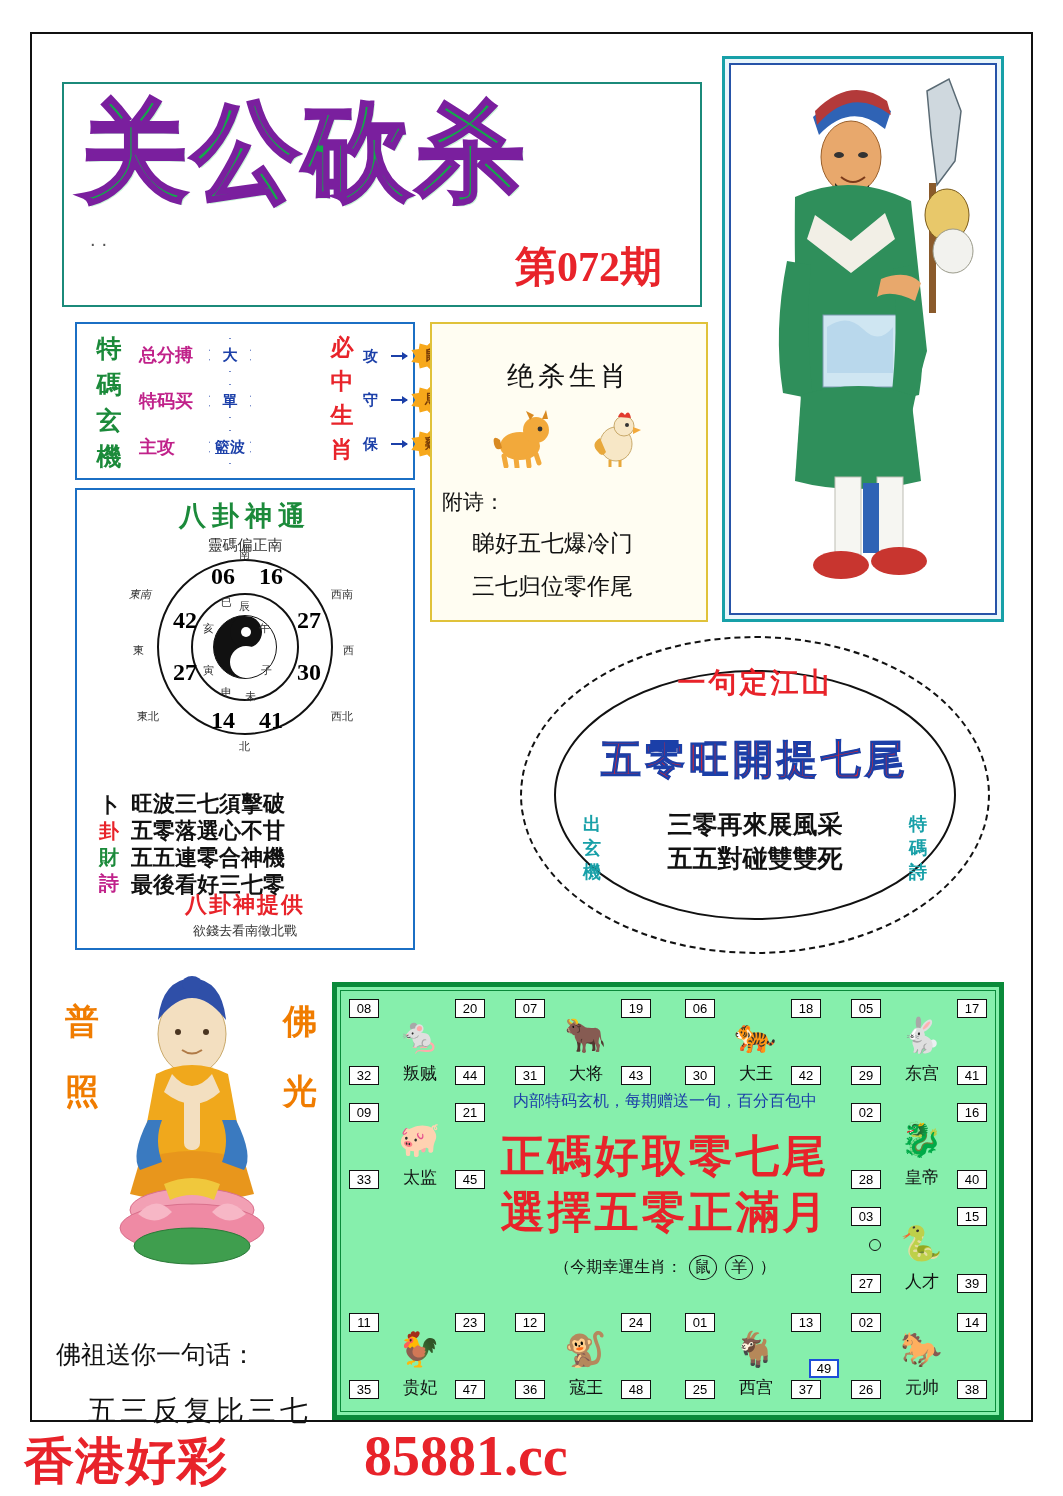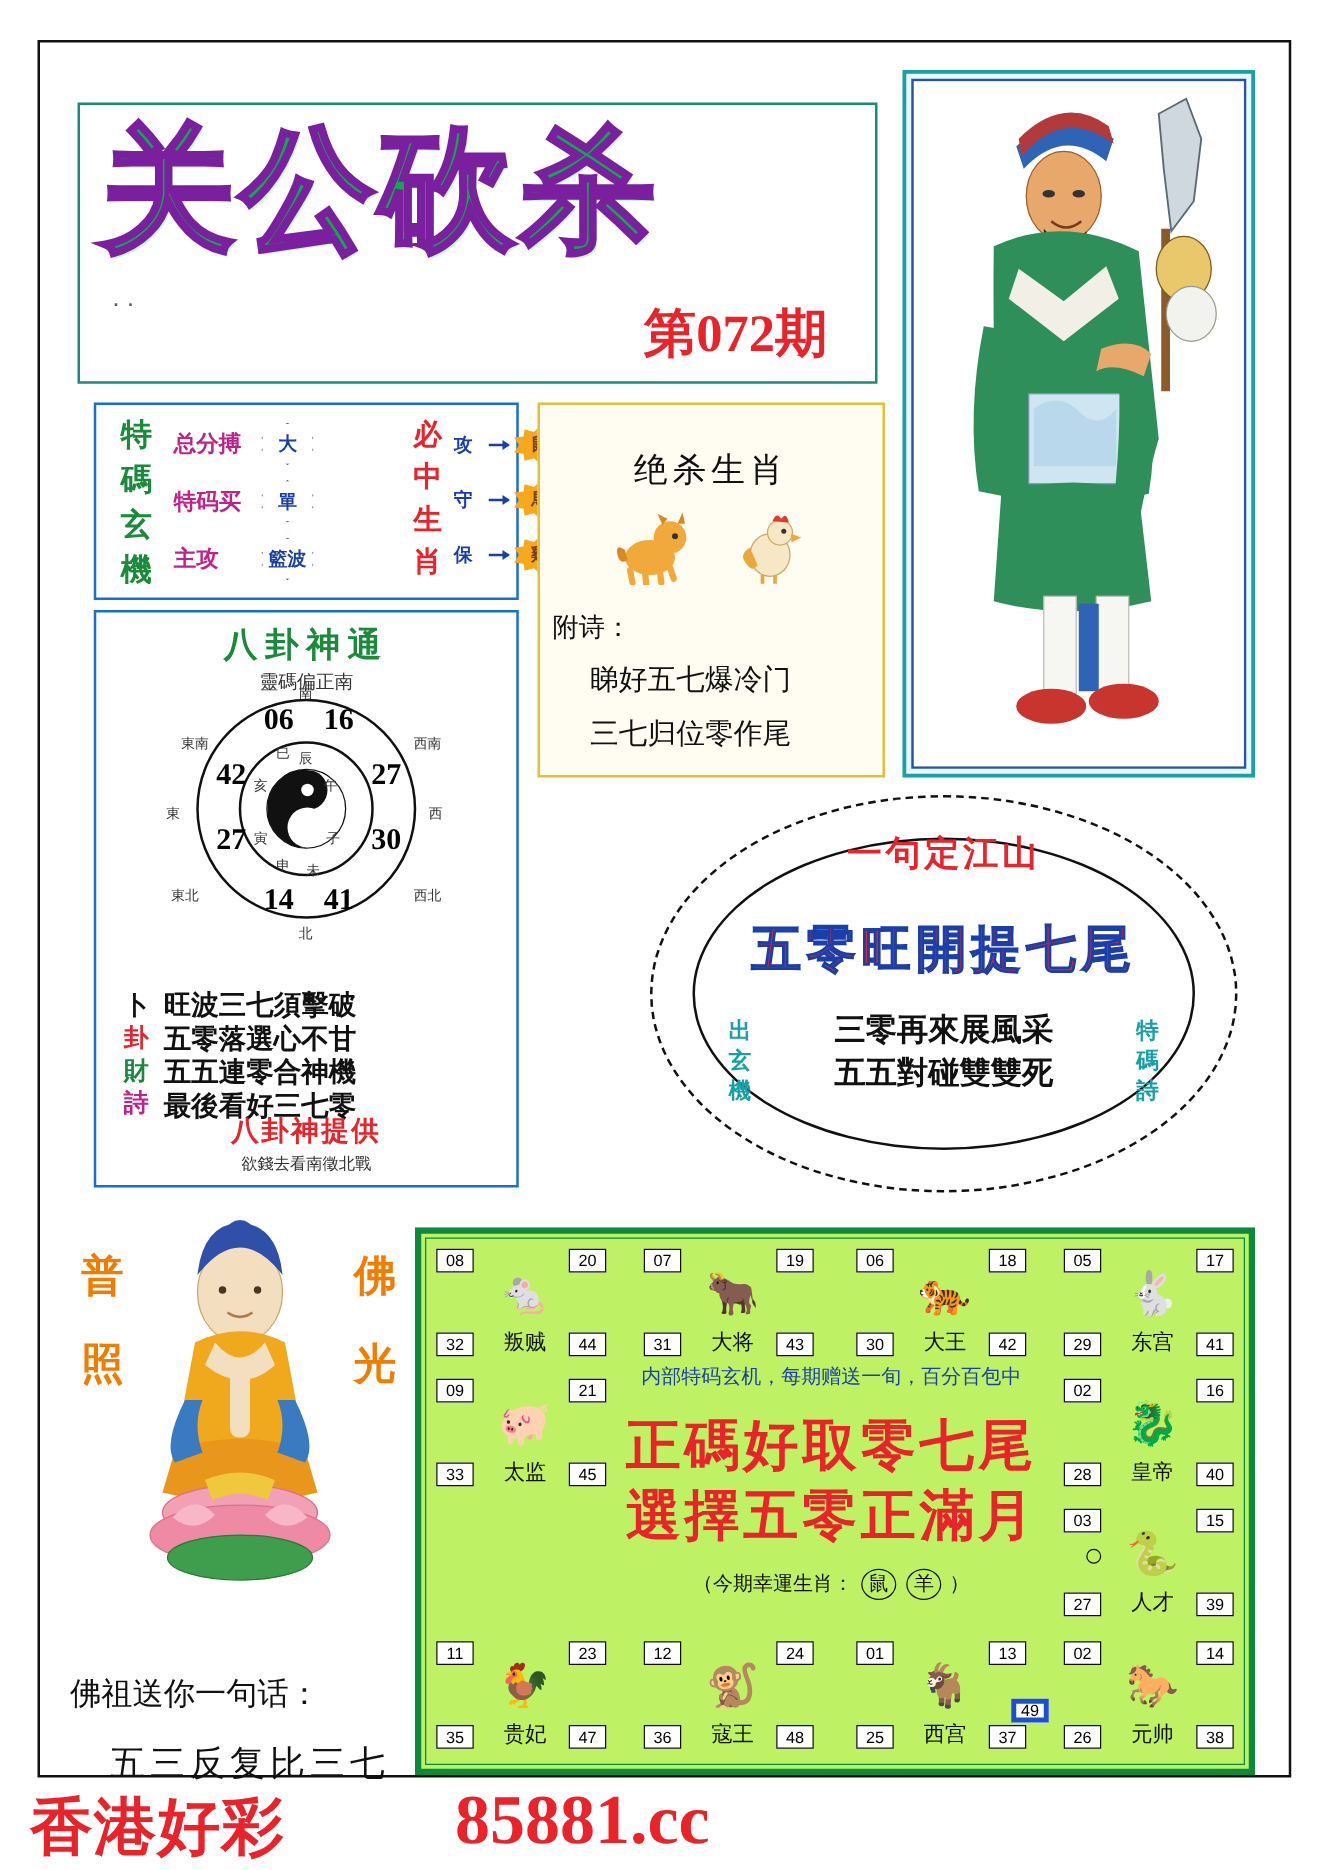--- a/index.html
+++ b/index.html
@@ -143,21 +143,21 @@
   .buddha-wrap { position:absolute; left:58px; top:970px; width:270px; height:360px;}
   .pu-zhao { position:absolute; left:4px; top:16px; width:40px; font-size:34px; font-weight:bold; color:#f07c00; line-height:70px; text-align:center;}
   .fo-guang { position:absolute; left:222px; top:16px; width:40px; font-size:34px; font-weight:bold; color:#f07c00; line-height:70px; text-align:center;}
   .buddha-img { position:absolute; left:44px; top:0; width:180px; height:320px;}
   .fozu-line1 { position:absolute; left:56px; top:1338px; font-size:25px; color:#111;}
   .fozu-line2 { position:absolute; left:88px; top:1392px; font-size:28px; color:#111; letter-spacing:4px;}
 
   
   .grid-box {
     position:absolute; left:332px; top:982px; width:672px; height:438px;
-    border: 5px solid #0a8a3a; background:#bef264;
+    border: 5px solid #0a8a3a; background:#86efac;
   }
   .grid-inner { position:absolute; inset:3px; border:1px solid #0a8a3a;}
   .zcell { position:absolute; width:150px; height:96px; }
   .zcell .tl,.zcell .tr,.zcell .bl,.zcell .br {
     position:absolute; width:30px; height:19px; border:1px solid #111; font-size:13px;
     display:flex;align-items:center;justify-content:center; background:#fff; font-family:"Liberation Sans",sans-serif;
   }
   .zcell .tl{left:4px;top:4px;} .zcell .tr{right:10px;top:4px;}
   .zcell .bl{left:4px;bottom:6px;} .zcell .br{right:10px;bottom:6px;}
   .zcell .zname{position:absolute;left:0;bottom:6px;width:100%;text-align:center;font-size:17px;color:#111;}
@@ -287,21 +287,21 @@
     <span class="num" style="left:172px; top:48px;">27</span>
     <span class="num" style="left:48px;  top:100px;">27</span>
     <span class="num" style="left:172px; top:100px;">30</span>
     <span class="num" style="left:86px;  top:148px;">14</span>
     <span class="num" style="left:134px; top:148px;">41</span>
 
     <span class="dirlab" style="left:114px; top:-12px;">南</span>
     <span class="dirlab" style="left:114px; top:180px;">北</span>
     <span class="dirlab" style="left:8px;  top:84px;">東</span>
     <span class="dirlab" style="left:218px;top:84px;">西</span>
-    <span class="dirlab" style="left:20px;  top:28px;">東南</span>
+    <span class="dirlab" style="left:4px;  top:28px;font-style:italic;">東南</span>
     <span class="dirlab" style="left:206px;top:28px;text-align:right;">西南</span>
     <span class="dirlab" style="left:12px;  top:150px;">東北</span>
     <span class="dirlab" style="left:206px;top:150px;">西北</span>
 
     <span class="innerlab" style="left:96px; top:36px;">巳</span>
     <span class="innerlab" style="left:114px;top:40px;">辰</span>
     <span class="innerlab" style="left:134px;top:62px;">午</span>
     <span class="innerlab" style="left:78px; top:62px;">亥</span>
     <span class="innerlab" style="left:136px;top:104px;">子</span>
     <span class="innerlab" style="left:78px; top:104px;">寅</span>
@@ -499,21 +499,21 @@
     <span class="zname">西宫</span>
   </div>
   <div class="zcell" style="left:510px; top:322px;">
     <span class="tl">02</span>
     <span class="tr">14</span>
     <span class="zicon">🐎</span>
     <span class="bl">26</span>
     <span class="br">38</span>
     <span class="zname">元帅</span>
   </div>
-  <span class="tr" style="position:absolute; right:160px; top:372px; width:30px;height:19px;border:4px solid #1d4ed8;font-size:13px;display:flex;align-items:center;justify-content:center;background:#fff;">49</span>
+  <span class="tr" style="position:absolute; right:160px; top:372px; width:30px;height:19px;border:2px solid #1d4ed8;font-size:13px;display:flex;align-items:center;justify-content:center;background:#fff;">49</span>
 
   <div class="promo-text">内部特码玄机，每期赠送一旬，百分百包中</div>
   <div class="promo-big1">正碼好取零七尾</div>
   <div class="promo-big2">選擇五零正滿月</div>
   <div class="small-circle"></div>
   <div class="lucky">
     <span>（今期幸運生肖：</span>
     <span class="oval">鼠</span>
     <span class="oval">羊</span>
     <span>）</span>

